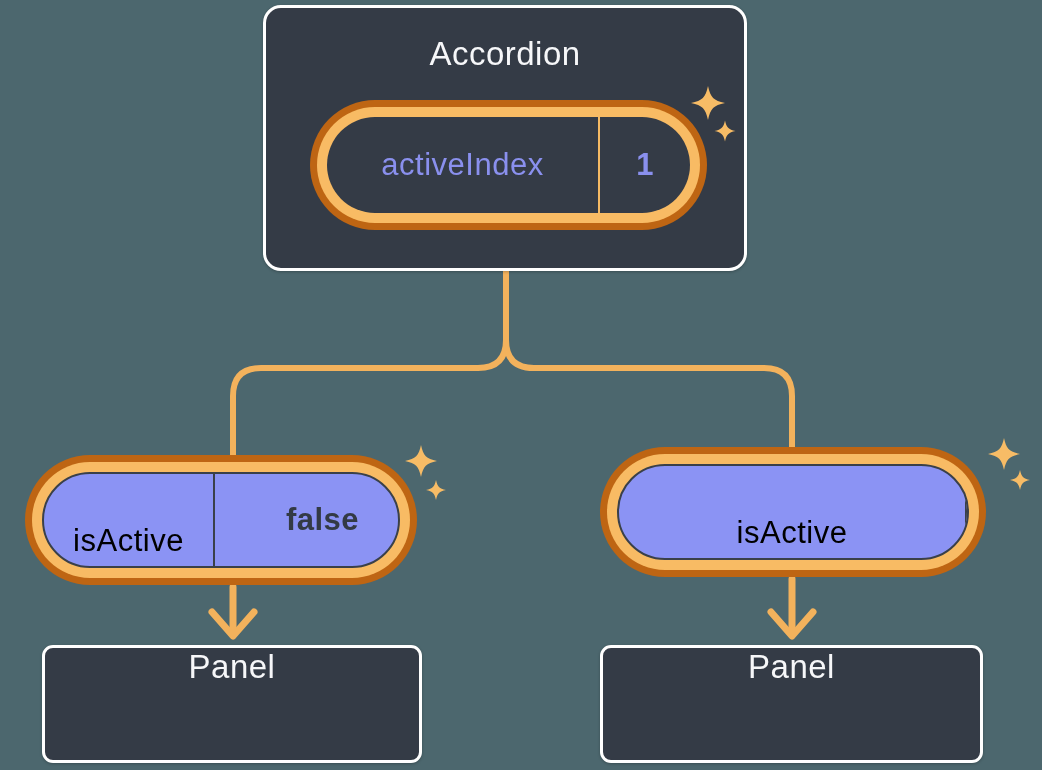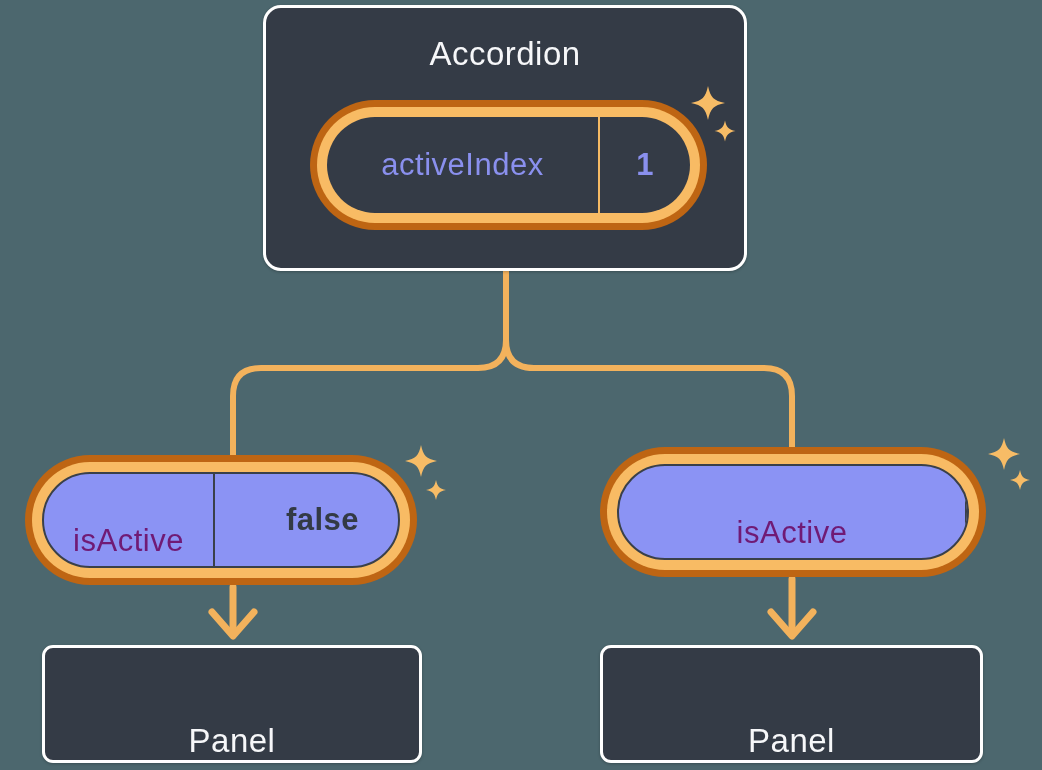--- a/index.html
+++ b/index.html
@@ -38,21 +38,21 @@
     left: 0; right: 0; top: 27px;
     text-align: center;
     font-size: 33px;
     font-weight: 500;
     letter-spacing: 0.5px;
     color: #F6F7F9;
   }
   .panel-node {
     border-radius: 11px;
     display: flex;
-    align-items: flex-end;
+    align-items: flex-start;
     justify-content: center;
   }
   .panel-left  { left: 42px;  top: 645px; width: 380px; height: 118px; }
   .panel-right { left: 600px; top: 645px; width: 383px; height: 118px; }
   .panel-title {
     font-size: 33px;
     font-weight: 500;
     letter-spacing: 0.5px;
     color: #F6F7F9;
   }
@@ -85,21 +85,21 @@
   .pill-top .pill-core { background: #343B46; }
   .pill-top .pill-divider { width: 2px; background: #F6BA64; }
   .pill-top .prop-name  { color: #8A90EE; }
   .pill-top .prop-value { color: #8A90EE; width: 90px; }
 
   .pill-state .pill-core {
     background: #8B93F4;
     border: 2px solid #3A4049;
   }
   .pill-state .pill-divider { width: 2px; background: #3A4049; }
-  .pill-state .prop-name  { color: #701a75; margin-top: 42px; }
+  .pill-state .prop-name  { color: #000000; margin-top: 42px; }
   .pill-state .prop-value { color: #333A45; }
 
   .pill-left  { left: 25px;  top: 455px; width: 392px; height: 130px; }
   .pill-right { left: 600px; top: 447px; width: 386px; height: 130px; }
   .pill-left  .prop-value { width: 151px; padding-left: 32px; }
   .pill-right .prop-value { width: 134px; }
 
   .prop-name {
     flex: 1;
     display: flex;

